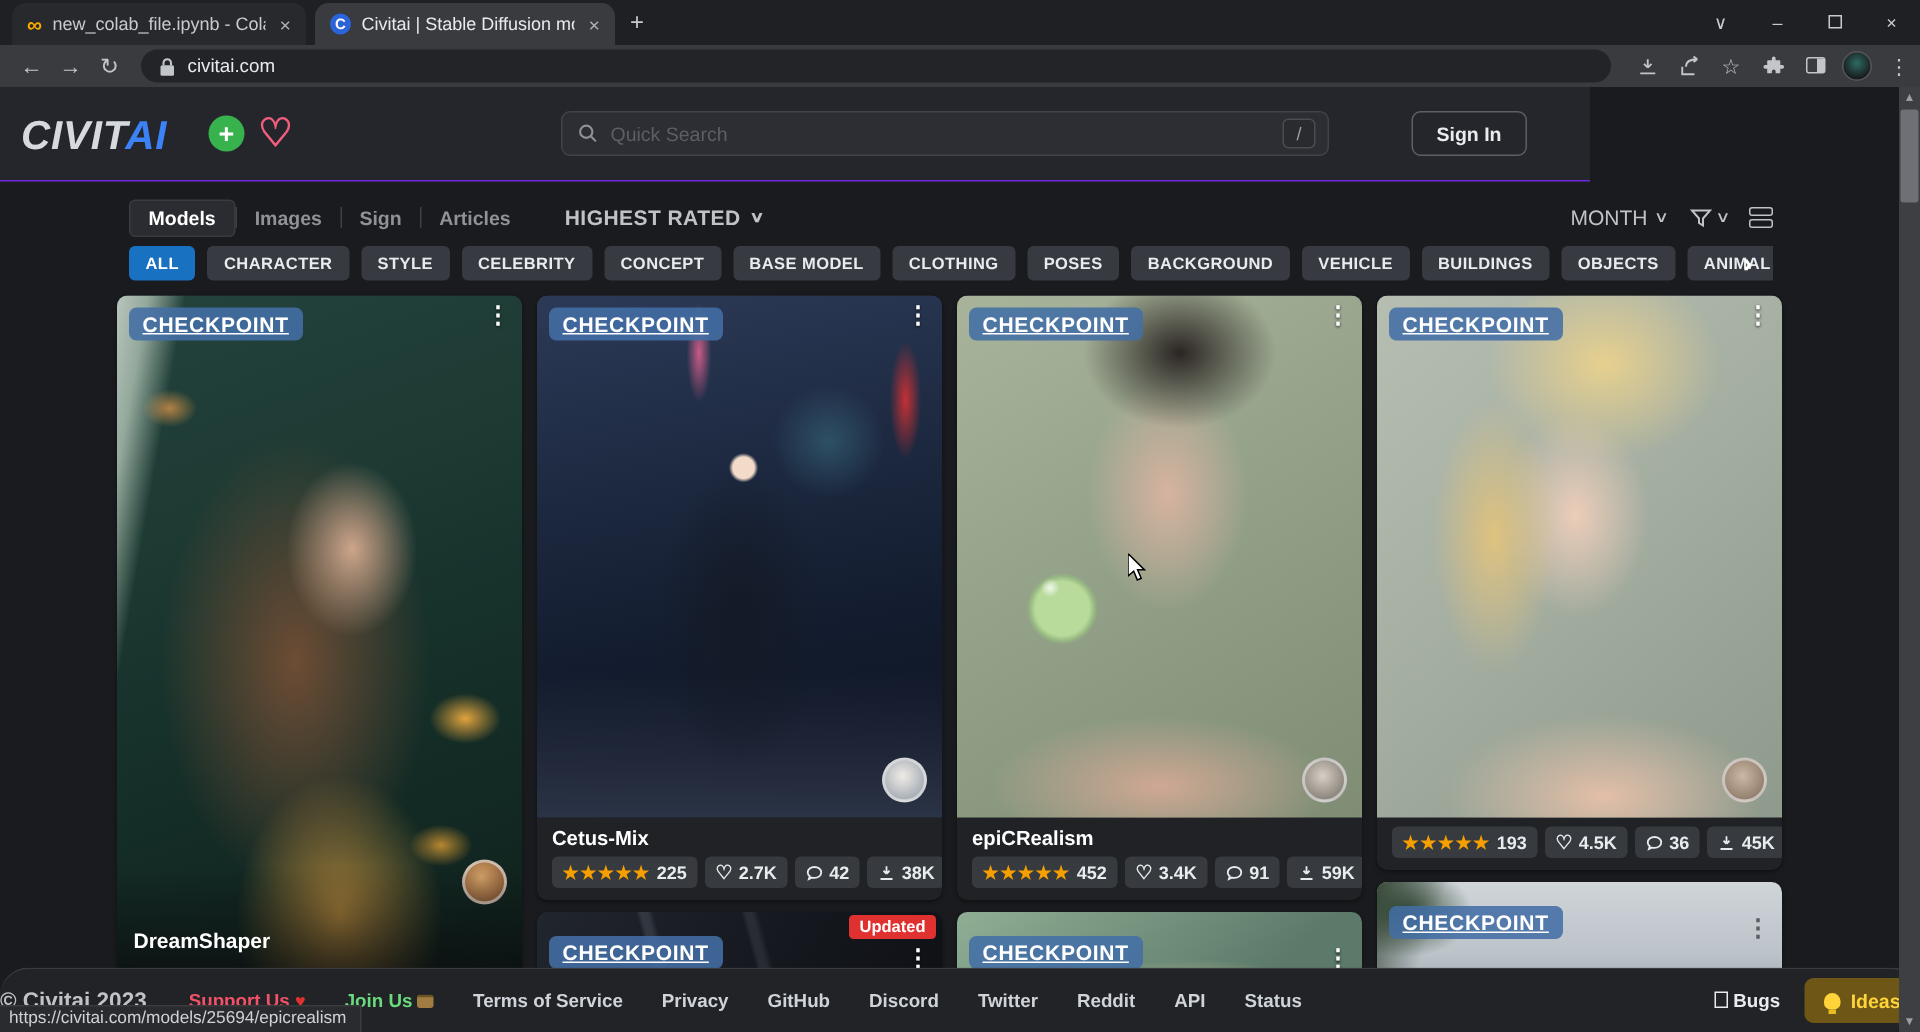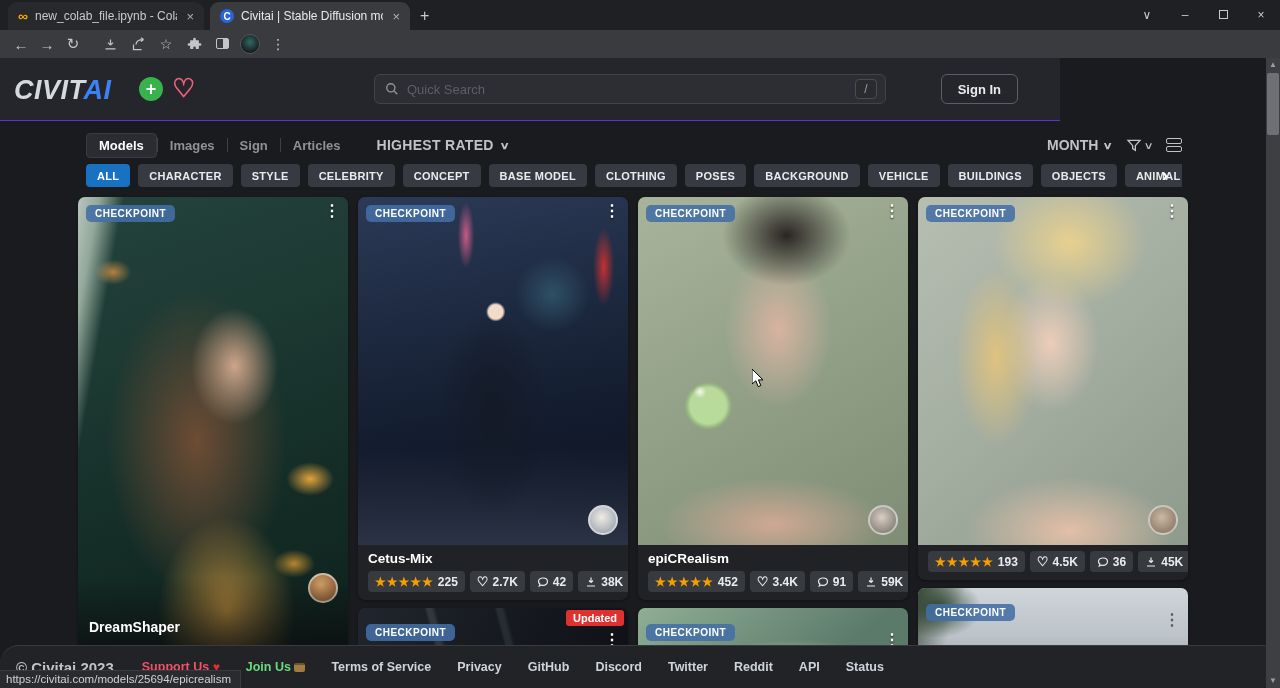--- a/index.html
+++ b/index.html
@@ -43,36 +43,36 @@
   .signin { position:absolute; right:42px; top:16px; height:30px; padding:0 16px; border:1px solid #5c5f66; border-radius:6px; background:transparent; color:#e9ecef; font-size:13px; font-weight:600; display:flex; align-items:center; }
   
   .navrow { position:absolute; left:86px; top:132px; height:26px; display:flex; align-items:center; }
   .seg { display:flex; align-items:center; }
   .seg-item { font-size:13px; font-weight:600; color:#909296; padding:4px 12px; }
   .seg-item.active { color:#fff; background:#2b2c31; border:1px solid #3a3b40; border-radius:4px; }
   .segsep { width:1px; height:14px; background:#3f4045; }
   .sortlabel { margin-left:24px; font-size:14px; font-weight:700; color:#c1c2c5; letter-spacing:.3px; display:flex; gap:7px; align-items:center; }
   .chev { font-size:10px; color:#c1c2c5; transform:scaleX(1.4); }
   .navright { position:absolute; right:98px; top:132px; height:26px; display:flex; align-items:center; gap:14px; }
-  .periodlabel { font-size:14px; font-weight:700; color:#c1c2c5; display:flex; gap:6px; align-items:center; }
+  .periodlabel { font-size:14px; font-weight:400; color:#c1c2c5; display:flex; gap:6px; align-items:center; }
   .funnelwrap { display:flex; align-items:center; gap:3px; color:#c1c2c5; }
   .layout-ic { display:flex; flex-direction:column; gap:2px; }
   .layout-ic span { width:16px; height:6px; border:1.5px solid #c1c2c5; border-radius:2px; }
   .chiprow { position:absolute; left:86px; top:164px; width:1096px; height:24px; display:flex; gap:8px; overflow:hidden; }
   .chip { flex:0 0 auto; height:23px; padding:0 11px; border-radius:4px; background:#373a40; color:#e9ecef; font-size:11px; font-weight:700; letter-spacing:.3px; display:flex; align-items:center; }
   .chip.active { background:#1971c2; color:#fff; }
   .chips-more { position:absolute; left:1162px; top:164px; height:23px; display:flex; align-items:center; color:#fff; font-size:18px; font-weight:700; }
   
   .col { position:absolute; top:197px; width:270px; display:flex; flex-direction:column; gap:8px; }
   .card { position:relative; width:270px; border-radius:7px; overflow:hidden; background:#212226; box-shadow:0 1px 3px rgba(0,0,0,.4); }
   .card-img { position:relative; width:100%; height:348px; }
   .card.tall .card-img { height:470px; }
   .card.peek { height:80px; }
   .card.peek .card-img { height:80px; }
-  .badge-type { position:absolute; left:8px; top:8px; padding:3px 9px; border-radius:5px; background:rgba(67,110,165,.88); color:#fff; font-size:10px; font-weight:800; letter-spacing:.5px; }
+  .badge-type { position:absolute; left:8px; top:8px; padding:3px 9px; border-radius:5px; background:rgba(67,110,165,.88); color:#fff; font-size:14px; font-weight:800; letter-spacing:.5px;text-decoration:underline; }
   .badge-updated { position:absolute; right:4px; top:2px; padding:2px 7px; border-radius:3px; background:#e03131; color:#fff; font-size:11px; font-weight:600; }
   .kebab { position:absolute; right:8px; top:6px; color:#fff; font-size:16px; font-weight:700; text-shadow:0 1px 2px rgba(0,0,0,.8); letter-spacing:0; line-height:1; }
   .kebab.low { top:24px; }
   .avatar { position:absolute; right:10px; bottom:10px; width:30px; height:30px; border-radius:50%; border:2px solid rgba(230,230,230,.65); }
   .card.tall .avatar { bottom:64px; }
   .title-overlay { position:absolute; left:0; bottom:0; width:100%; height:90px; background:linear-gradient(to top, rgba(10,10,12,.82), rgba(10,10,12,0)); }
   .overlay-title { position:absolute; left:11px; bottom:32px; font-size:14px; font-weight:700; color:#fff; }
   .card-meta { padding:6px 10px 8px; }
   .card-title { font-size:13.5px; font-weight:700; color:#fff; margin-bottom:5px; }
   .stats { display:flex; align-items:center; gap:5px; }
@@ -120,21 +120,21 @@
     linear-gradient(140deg, #8fae94, #5c7a6a 70%); }
   .art-row2c { background:
     radial-gradient(ellipse 62px 42px at 7% 25%, #2e4430, transparent 72%),
     linear-gradient(110deg, #3a4a3a 0%, rgba(58,74,58,0) 16%),
     linear-gradient(180deg, #cfd5d9 0%, #bcc3c9 60%, #9aa2a8 100%); }
   .av-dream { background:radial-gradient(circle at 42% 38%, #d9a66a, #7a4a2a); }
   .av-cetus { background:radial-gradient(circle at 45% 40%, #f0ece6, #8c97a5); }
   .av-epic  { background:radial-gradient(circle at 45% 40%, #d8cfc5, #6f6a62); }
   .av-xxmix { background:radial-gradient(circle at 45% 40%, #cbb9a6, #7d6a58); }
   
-  .footer { position:absolute; left:0; top:645px; width:1280px; height:43px; background:#222327; border-top:1px solid #3a3b3e; z-index:5; display:flex; align-items:center; padding:0 16px;border-radius:19px; }
+  .footer { position:absolute; left:0; top:645px; width:1280px; height:43px; background:#222327; border-top:1px solid #3a3b3e; z-index:5; display:flex; align-items:center; padding:0 0;border-radius:19px; }
   .copyright { font-size:15px; font-weight:700; color:#c1c2c5; margin-right:28px; }
   .flink { font-size:12.5px; font-weight:600; color:#ced4da; margin-right:26px; white-space:nowrap; }
   .flink.red { color:#f25268; }
   .flink .fheart { color:#e03131; font-size:12px; }
   .flink.green { color:#69db7c; }
   .fcase { display:inline-block; width:11px; height:9px; background:#a07c42; border-radius:2px; border-top:2px solid #6e5322; vertical-align:middle; }
   .fright { margin-left:auto; display:flex; align-items:center; gap:16px; }
   .bugs { font-size:12.5px; font-weight:600; color:#e9ecef; }
   .tofu { display:inline-block; width:9px; height:11px; border:1px solid #e9ecef; margin-right:4px; vertical-align:-1px; }
   .ideasbtn { display:flex; align-items:center; gap:7px; height:30px; padding:0 13px; border-radius:6px; background:#6e5716; color:#ffd43b; font-size:13px; font-weight:700; }
@@ -172,20 +172,27 @@
       <span class="winbtn">–</span>
       <span class="winbtn"><span class="maxbox"></span></span>
       <span class="winbtn">×</span>
     </div>
   </div>
 
   <div class="toolbar">
     <span class="navbtn" style="margin-left:8px">←</span>
     <span class="navbtn">→</span>
     <span class="navbtn">↻</span>
+    <div class="addrpill">
+      <svg width="11" height="13" viewBox="0 0 11 13">
+          <rect x="1" y="5.5" width="9" height="7" rx="1" fill="#c3c6c9"></rect>
+          <path d="M3 5.5V4a2.5 2.5 0 0 1 5 0v1.5" fill="none" stroke="#c3c6c9" stroke-width="1.4"></path>
+        </svg>
+      <span class="addr-url">civitai.com</span>
+    </div>
     <div class="tbicons">
       <span class="tbicon"><svg width="15" height="15" viewBox="0 0 24 24" fill="none" stroke="#c3c6c9" stroke-width="2">
             <path d="M12 4v9m0 0l-4-4m4 4l4-4M4 19h16"></path>
           </svg></span>
       <span class="tbicon"><svg width="15" height="15" viewBox="0 0 24 24" fill="none" stroke="#c3c6c9" stroke-width="2">
             <path d="M4 12v8h13M8 12c0-5 4-8 12-8m0 0l-4-3m4 3l-4 3"></path>
           </svg></span>
       <span class="tbicon">☆</span>
       <span class="tbicon"><svg width="15" height="15" viewBox="0 0 24 24" fill="#c3c6c9">
             <path d="M10 3a2 2 0 0 1 4 0v2h4a1 1 0 0 1 1 1v4h2a2 2 0 0 1 0 4h-2v4a1 1 0 0 1-1 1h-4v-2a2 2 0 0 0-4 0v2H6a1 1 0 0 1-1-1v-4H3a2 2 0 0 1 0-4h2V6a1 1 0 0 1 1-1h4z"></path>
@@ -401,20 +408,27 @@
     <span class="flink red"><span>Support Us</span> <span class="fheart">♥</span></span>
     <span class="flink green"><span>Join Us</span> <span class="fcase"></span></span>
     <span class="flink">Terms of Service</span>
     <span class="flink">Privacy</span>
     <span class="flink">GitHub</span>
     <span class="flink">Discord</span>
     <span class="flink">Twitter</span>
     <span class="flink">Reddit</span>
     <span class="flink">API</span>
     <span class="flink">Status</span>
+    <span class="fright">
+      <span class="bugs"><span class="tofu"></span><span>Bugs</span></span>
+      <span class="ideasbtn">
+          <span class="bulb"></span>
+          <span>Ideas</span>
+        </span>
+    </span>
   </div>
 
   <div class="statusbar">https://civitai.com/models/25694/epicrealism</div>
 
   <div class="scrollbar">
     <span class="sb-arrow up">▲</span>
     <span class="sb-thumb"></span>
     <span class="sb-arrow down">▼</span>
   </div>
 

